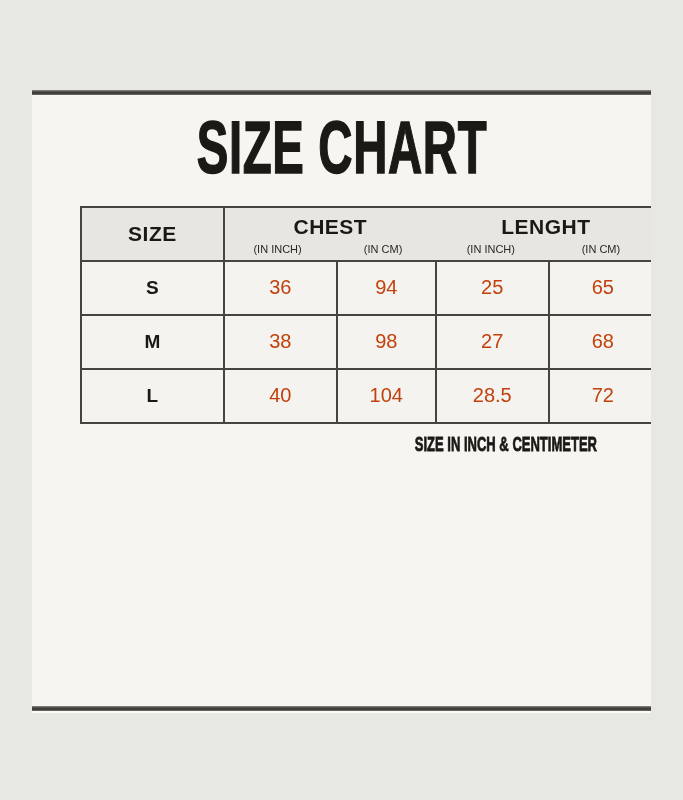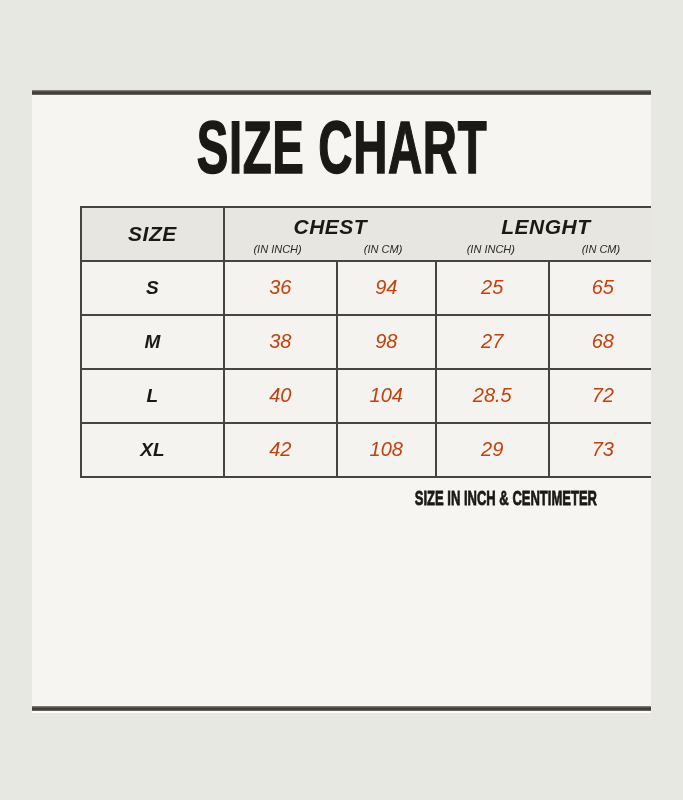--- a/index.html
+++ b/index.html
@@ -40,21 +40,20 @@
     table-layout: fixed;
     border-collapse: collapse;
     width: 578px;
     align-self: flex-start;
     margin: 16px 0 0 48px;
   }
   .size-table th, .size-table td {
     border: 2px solid var(--border, #46443f);
     text-align: center;
     padding: 0;
-    font-style: italic;
   }
   .size-table thead th {
     background: var(--header_bg, #e7e6e1);
     height: 52px;
     vertical-align: middle;
   }
   th.col-size { font-size: 21px; font-weight: bold; letter-spacing: .5px; }
   th.group.g-chest { border-right: none; }
   th.group.g-lenght { border-left: none; }
   .g-label { margin-top: 3px; font-size: 21px; font-weight: bold; letter-spacing: .5px; }
@@ -130,27 +129,20 @@
             <td class="value-cell">27</td>
             <td class="value-cell">68</td>
           </tr>
           <tr>
             <td class="size-cell">L</td>
             <td class="value-cell">40</td>
             <td class="value-cell">104</td>
             <td class="value-cell">28.5</td>
             <td class="value-cell">72</td>
           </tr>
-          <tr>
-            <td class="size-cell">XL</td>
-            <td class="value-cell">42</td>
-            <td class="value-cell">108</td>
-            <td class="value-cell">29</td>
-            <td class="value-cell">73</td>
-          </tr>
         </tbody>
     </table>
 
     <div class="caption">SIZE IN INCH &amp; CENTIMETER</div>
   </div>
 
   <div class="frame-line"></div>
   <div class="band bottom"></div>
 </div>
 

